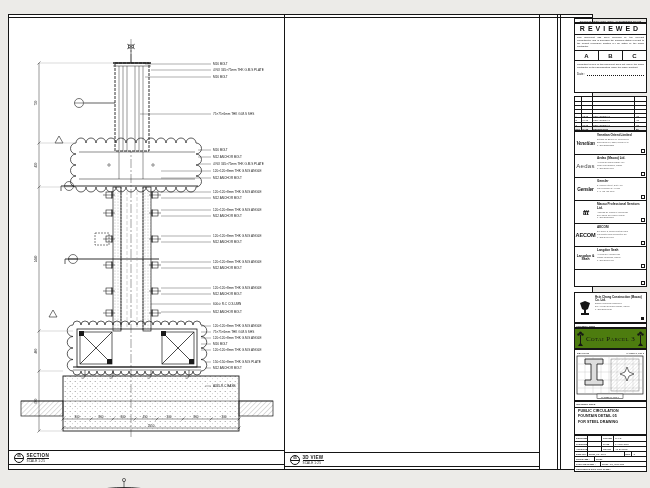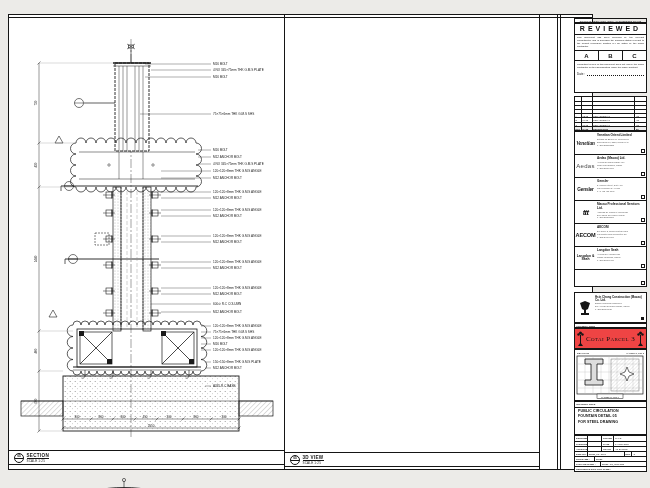--- a/index.html
+++ b/index.html
@@ -46,21 +46,21 @@
   .lg-gensler{font-weight:bold;font-size:4.8px;letter-spacing:-.2px}
   .lg-ttt{font-style:italic;font-weight:bold;font-size:7.5px;letter-spacing:-.6px}
   .lg-aecom{font-weight:bold;font-size:5.6px;letter-spacing:-.2px}
   .lg-ls{font-weight:bold;font-size:3.4px;line-height:1}
   .ctr{position:absolute;left:0;top:277px;width:73px;height:31px;border:.8px solid #151515;display:flex;background:#fff}
   .ctr-logo{width:20px;display:flex;align-items:center;justify-content:center}
   .ctr-tx{flex:1;padding:2.5px 1px 0 0}
   .ctr-name{font-size:2.9px;font-weight:bold;line-height:1.2}
   .blacksq{position:absolute;right:2px;bottom:2px;width:3.5px;height:3.5px;background:#151515}
   .pt-label{position:absolute;left:0;top:308px;width:73px;height:5px;border:.6px solid #151515;font-size:2.4px;font-weight:bold;padding:.8px 1.5px;background:#fff}
-  .pt{position:absolute;left:0;top:313px;width:73px;height:21px;border:.8px solid #151515;display:flex;align-items:center;justify-content:space-between;padding:0 2px;background:#ef4444}
+  .pt{position:absolute;left:0;top:313px;width:73px;height:21px;border:.8px solid #151515;display:flex;align-items:center;justify-content:space-between;padding:0 2px;background:#4d7c0f}
   .pt-title{font-family:"Liberation Serif",serif;font-variant:small-caps;font-size:7px;letter-spacing:.4px;white-space:nowrap}
   .kp{position:absolute;left:0;top:334px;width:73px;height:52px;border:.8px solid #151515;background:#fff}
   .dtb{position:absolute;left:0;top:386px;width:73px;height:34px;border:.8px solid #151515;background:#fff}
   .dt-label{font-size:2.4px;font-weight:bold;border-bottom:.5px solid #151515;padding:1px 1.5px}
   .dt-line{font-size:3.6px;font-weight:bold;padding:1.2px 0 0 3px;letter-spacing:.1px}
   .ftb{position:absolute;left:0;top:420px;width:73px;border:.8px solid #151515;background:#fff}
   .fr{display:flex;border-top:.45px solid #151515;height:5px;font-size:2.3px;line-height:4.6px;overflow:hidden}
   .fr:first-child{border-top:none}
   .fc{border-right:.45px solid #151515;padding:0 1px;overflow:hidden;white-space:nowrap}
   .fc.b{font-weight:bold}

